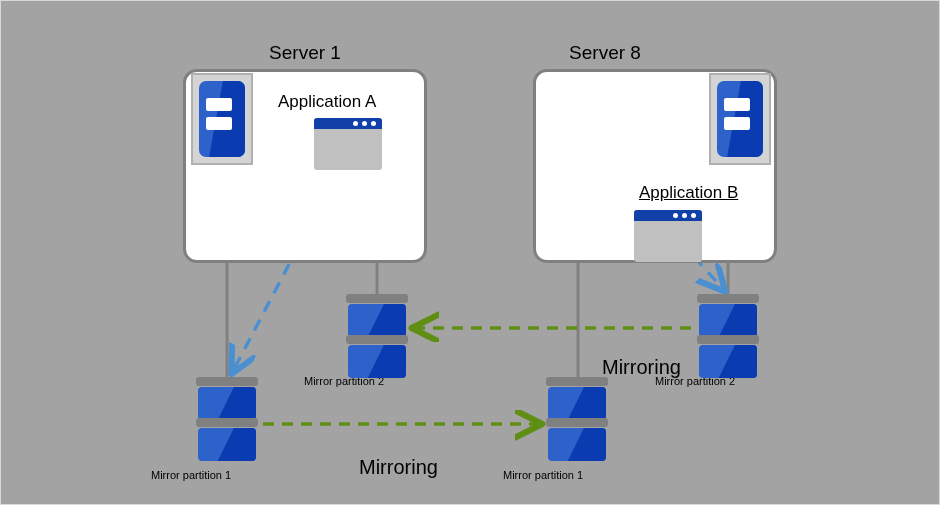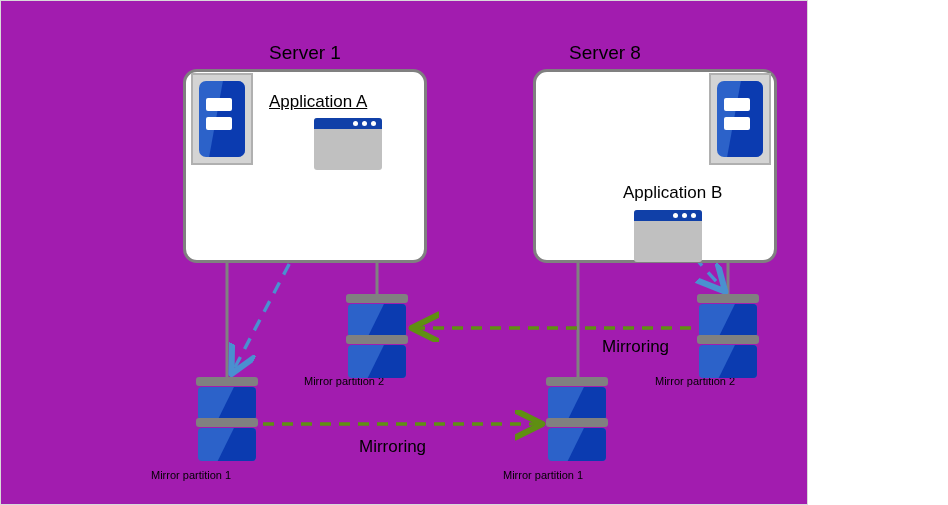--- a/index.html
+++ b/index.html
@@ -4,24 +4,24 @@
 <style>
   html,body{margin:0;padding:0;}
   body{
     width:948px;height:505px;
     background:#ffffff;
     font-family:"Liberation Sans","DejaVu Sans",sans-serif;
     overflow:hidden;
   }
   #page{
     position:relative;
-    width:808px;height:505px;
+    width:940px;height:505px;
     box-sizing:border-box;
     border:1px solid #d9d9d9;
-    background:#a21caf;
+    background:#a3a3a3;
   }
   .canvas{position:absolute;left:0;top:0;width:946px;height:503px;}
 
   
   .server-box{
     position:absolute;
     box-sizing:border-box;
     border:3px solid #808080;
     border-radius:14px;
     background:#ffffff;
@@ -94,22 +94,22 @@
   .appwin .dot.d1{right:24px;}
   .appwin .dot.d2{right:15px;}
   .appwin .dot.d3{right:6px;}
   #app-a-win{left:313px;top:117px;}
   #app-b-win{left:633px;top:209px;}
 
   .app-label{
     position:absolute;
     font-size:17px;color:#000;white-space:nowrap;
   }
-  #app-a-label{left:268px;top:91px;text-decoration:underline;}
-  #app-b-label{left:622px;top:182px;}
+  #app-a-label{left:277px;top:91px;}
+  #app-b-label{left:638px;top:182px;text-decoration:underline;}
 
   
   .disk{
     position:absolute;
     width:62px;height:86px;
     z-index:5;
   }
   .disk .cap{
     position:absolute;left:0;width:100%;height:9px;
     background:#808080;border-radius:3px;
@@ -135,21 +135,21 @@
   .disk-label{
     position:absolute;font-size:11px;color:#000;white-space:nowrap;
   }
   #disk-l1-label{left:150px;top:468px;}
   #disk-l2-label{left:303px;top:374px;}
   #disk-r1-label{left:502px;top:468px;}
   #disk-r2-label{left:654px;top:374px;}
 
   
   .mirror-label{
-    position:absolute;font-size:17px;color:#000;white-space:nowrap;
+    position:absolute;font-size:20px;color:#000;white-space:nowrap;margin-top:19px;
   }
   #mirror-label-bottom{left:358px;top:436px;}
   #mirror-label-top{left:601px;top:336px;}
 </style>
 </head>
 <body>
 
 <div id="page">
 
   <svg class="canvas" viewBox="0 0 946 503" xmlns="http://www.w3.org/2000/svg">

